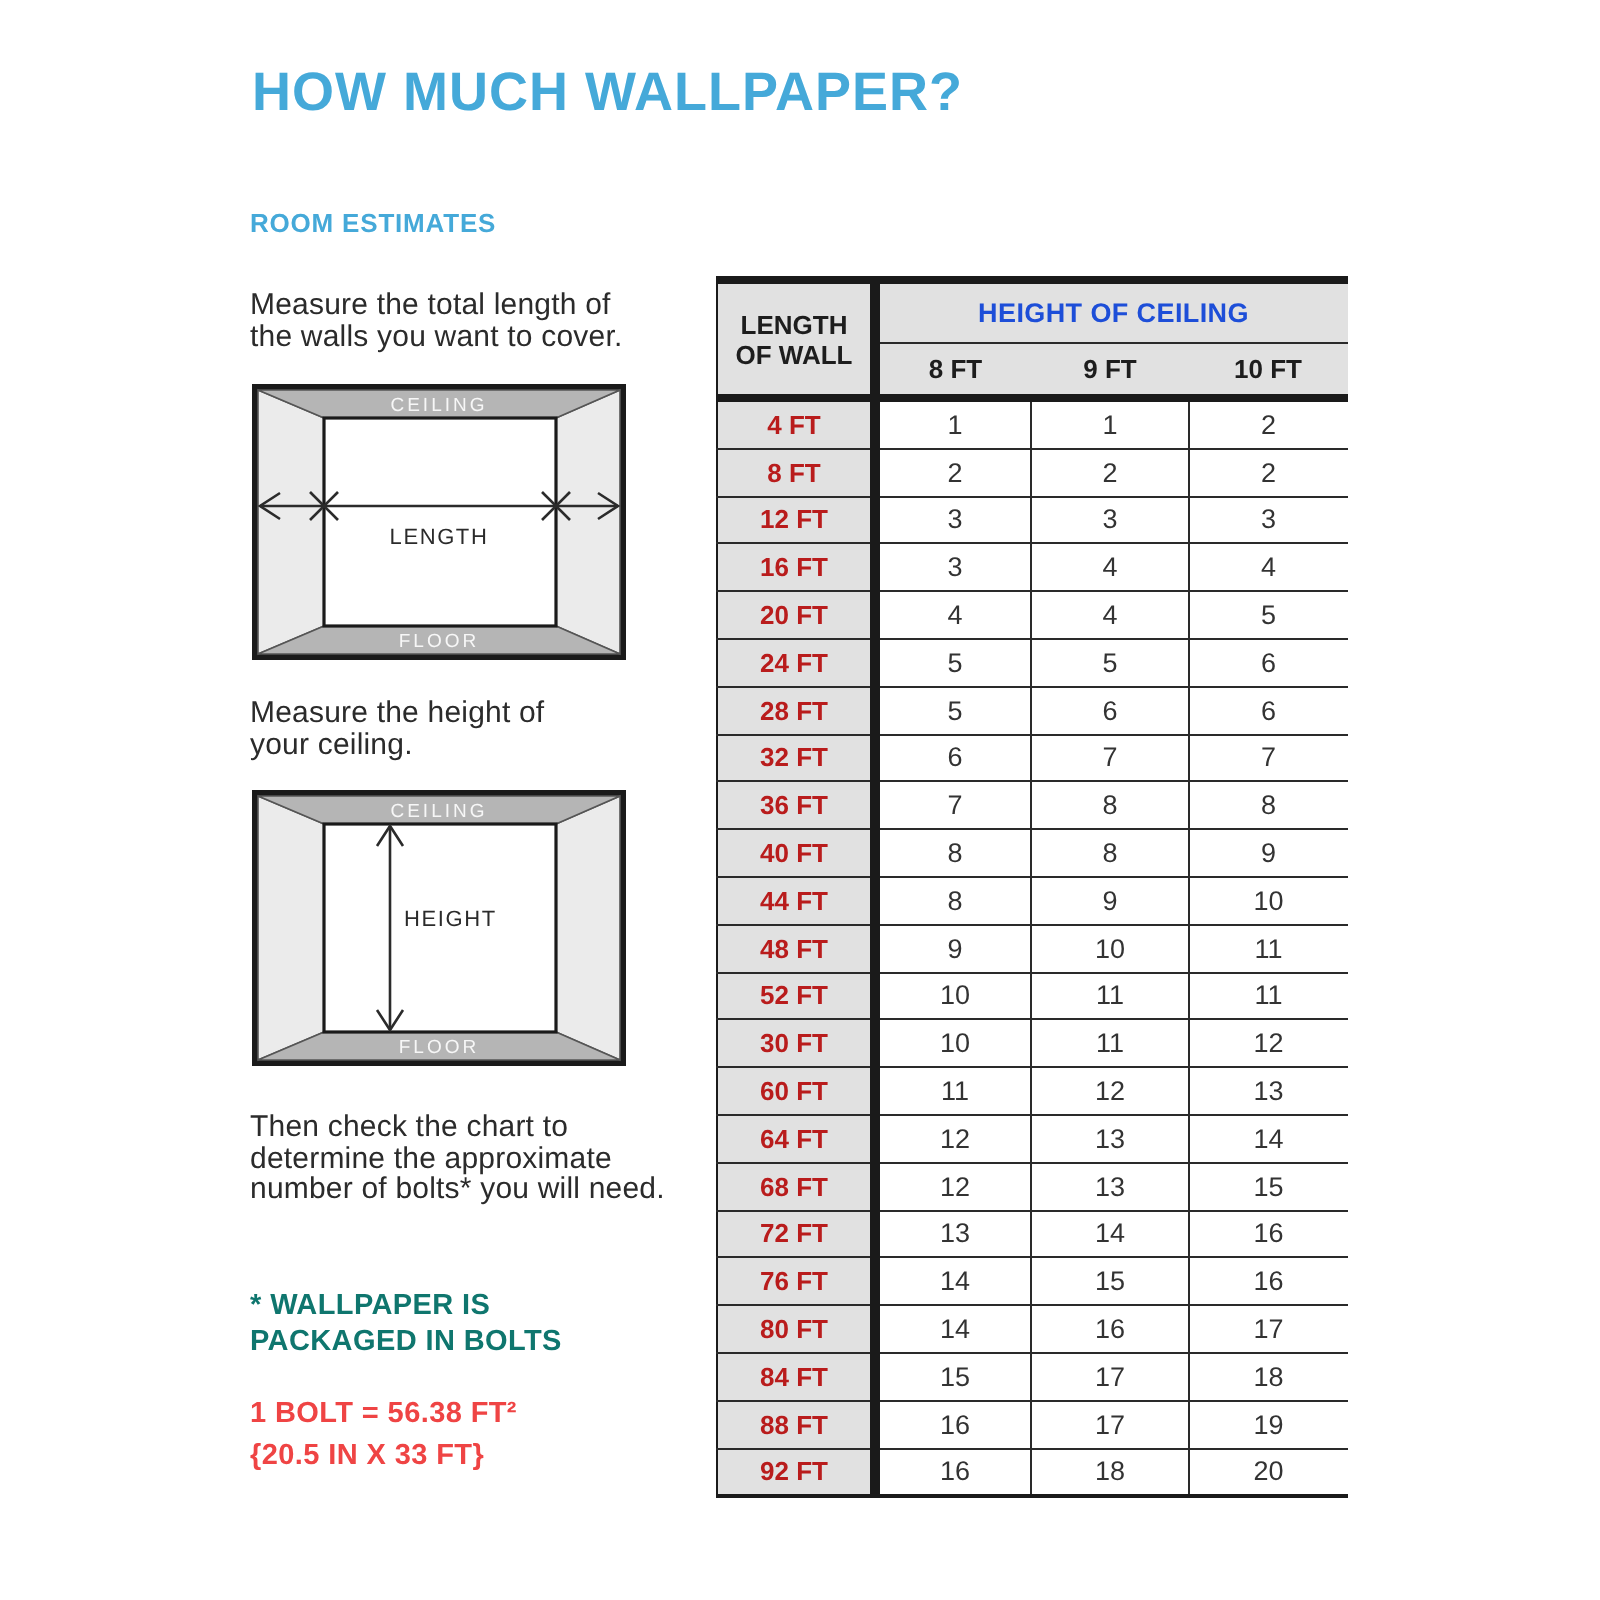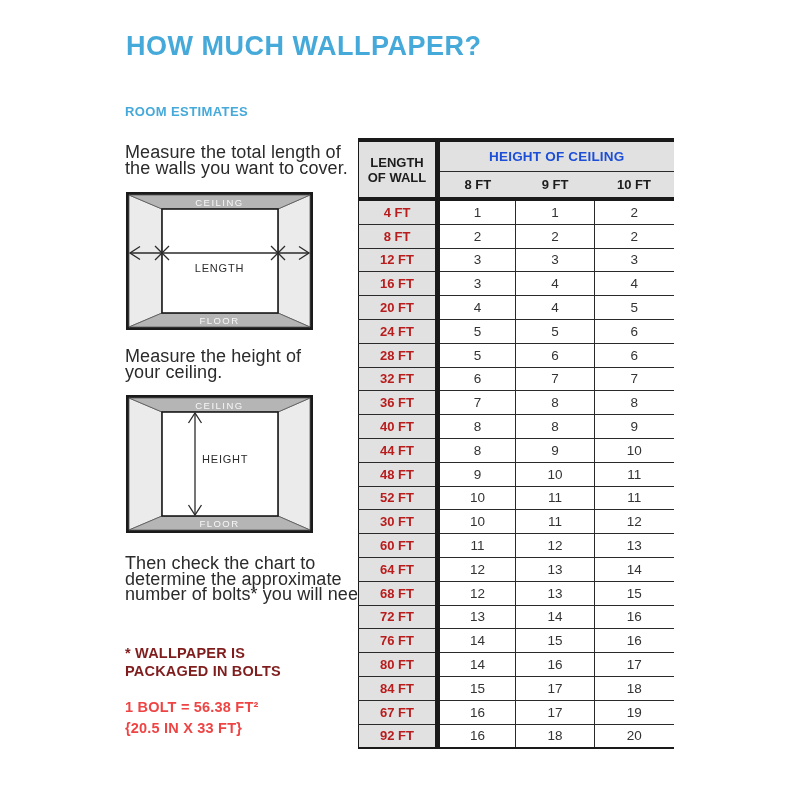--- a/index.html
+++ b/index.html
@@ -18,32 +18,32 @@
   .main-title{
     position:absolute;left:126px;top:31px;
     font-size:27px;font-weight:bold;color:var(--accent);letter-spacing:0.5px;
   }
   .section-heading{
     position:absolute;font-size:13px;font-weight:bold;color:var(--accent);letter-spacing:0.4px;
   }
   .heading-left{left:125px;top:104px;}
   .heading-table{left:358px;top:116px;width:315px;text-align:center;}
   .para{
-    position:absolute;left:125px;font-size:18px;line-height:15.5px;
+    position:absolute;left:125px;font-size:15px;line-height:15.5px;
     color:var(--text);white-space:pre-line;letter-spacing:0.1px;
   }
   .para-1{top:145px;}
   .para-2{top:349px;}
   .para-3{top:556px;}
   .diagram{position:absolute;left:126px;}
   .diagram-1{top:192px;}
   .diagram-2{top:395px;}
   .note{
     position:absolute;left:125px;top:644px;
-    font-size:14.5px;font-weight:bold;line-height:18px;color:#7f1d1d;letter-spacing:0.2px;
+    font-size:14.5px;font-weight:bold;line-height:18px;color:#0f766e;letter-spacing:0.2px;
   }
   .note .indent{}
   .bolt-def{
     position:absolute;left:125px;top:697px;
     font-size:14.5px;font-weight:bold;line-height:21px;color:#ef4444;letter-spacing:0.2px;
   }
   table.bolts{
     position:absolute;left:358px;top:138px;width:315px;
     border-collapse:collapse;table-layout:fixed;
     border-top:4px solid var(--line);
@@ -286,21 +286,21 @@
           <td class="val-cell">16</td>
           <td class="val-cell">17</td>
         </tr>
         <tr>
           <td class="wall-cell">84 FT</td>
           <td class="val-cell">15</td>
           <td class="val-cell">17</td>
           <td class="val-cell">18</td>
         </tr>
         <tr>
-          <td class="wall-cell">67 FT</td>
+          <td class="wall-cell">88 FT</td>
           <td class="val-cell">16</td>
           <td class="val-cell">17</td>
           <td class="val-cell">19</td>
         </tr>
         <tr>
           <td class="wall-cell">92 FT</td>
           <td class="val-cell">16</td>
           <td class="val-cell">18</td>
           <td class="val-cell">20</td>
         </tr>

